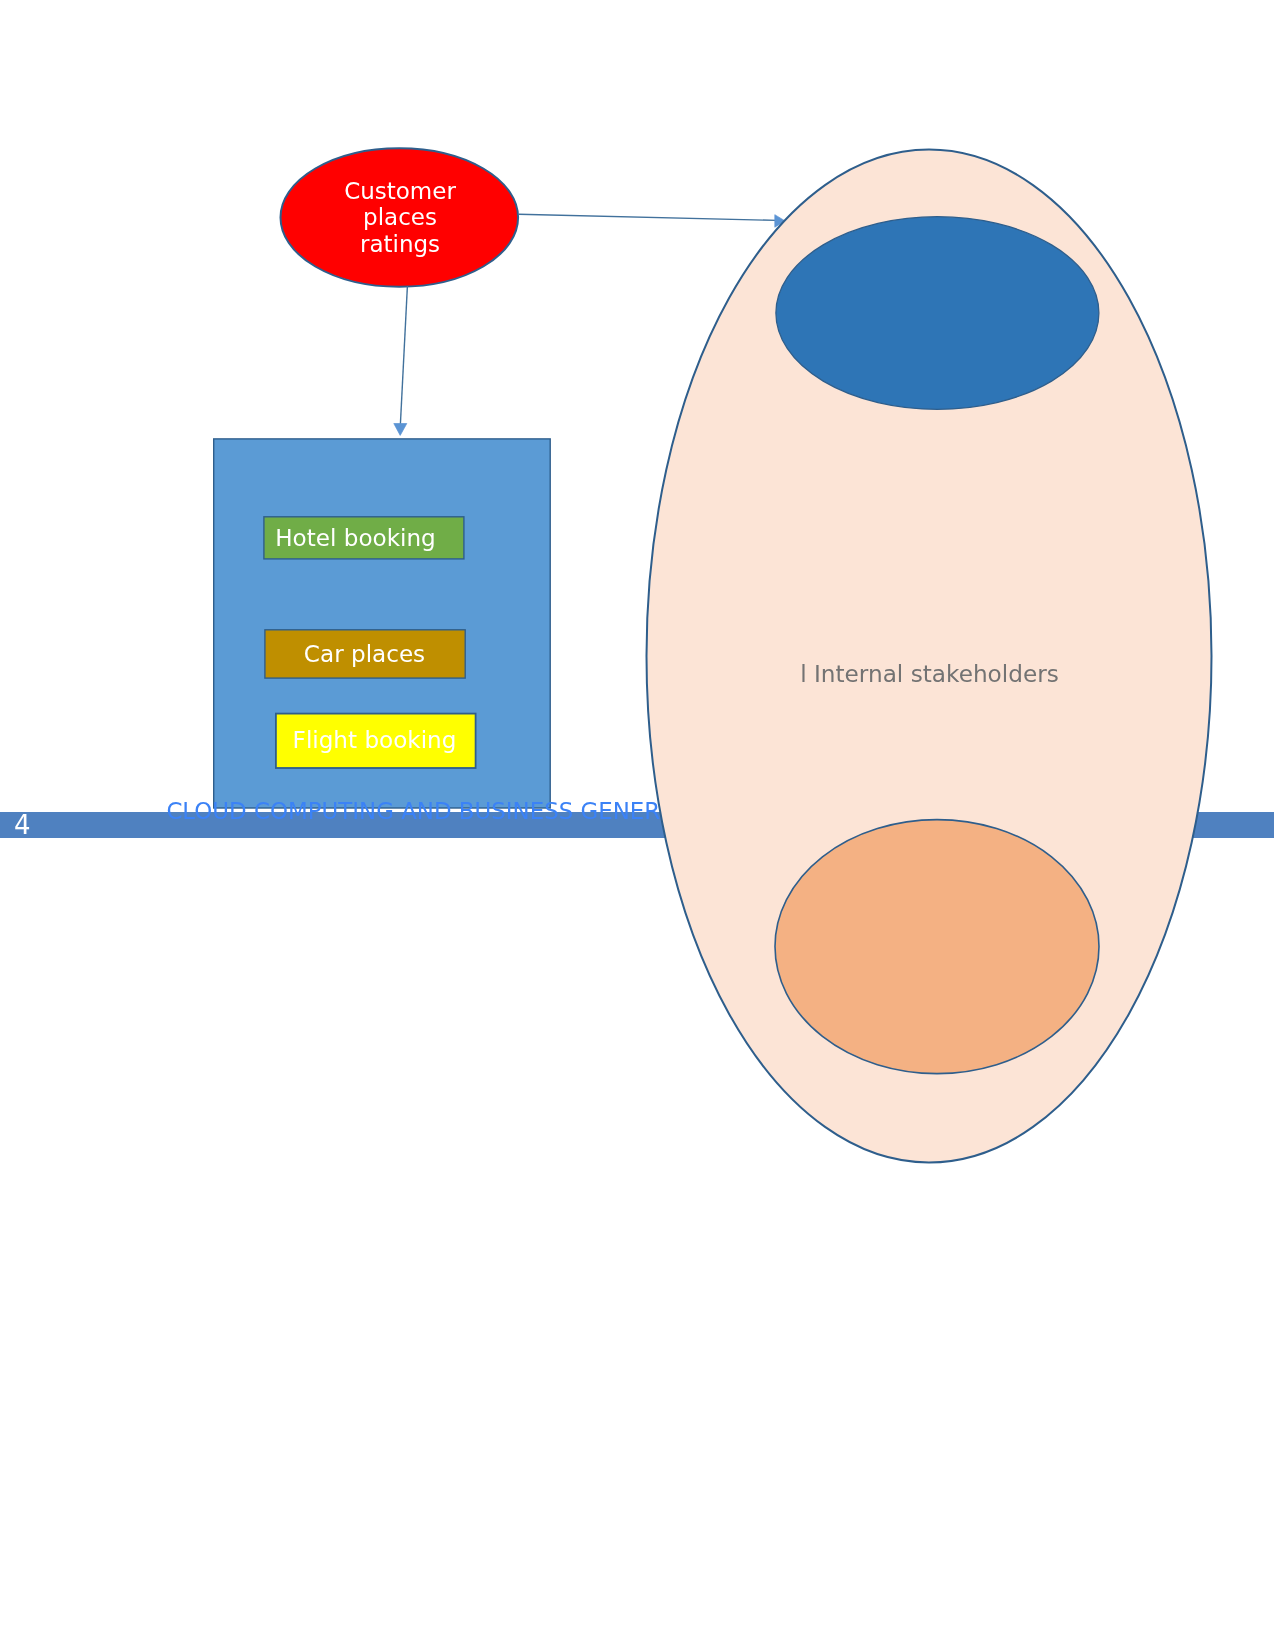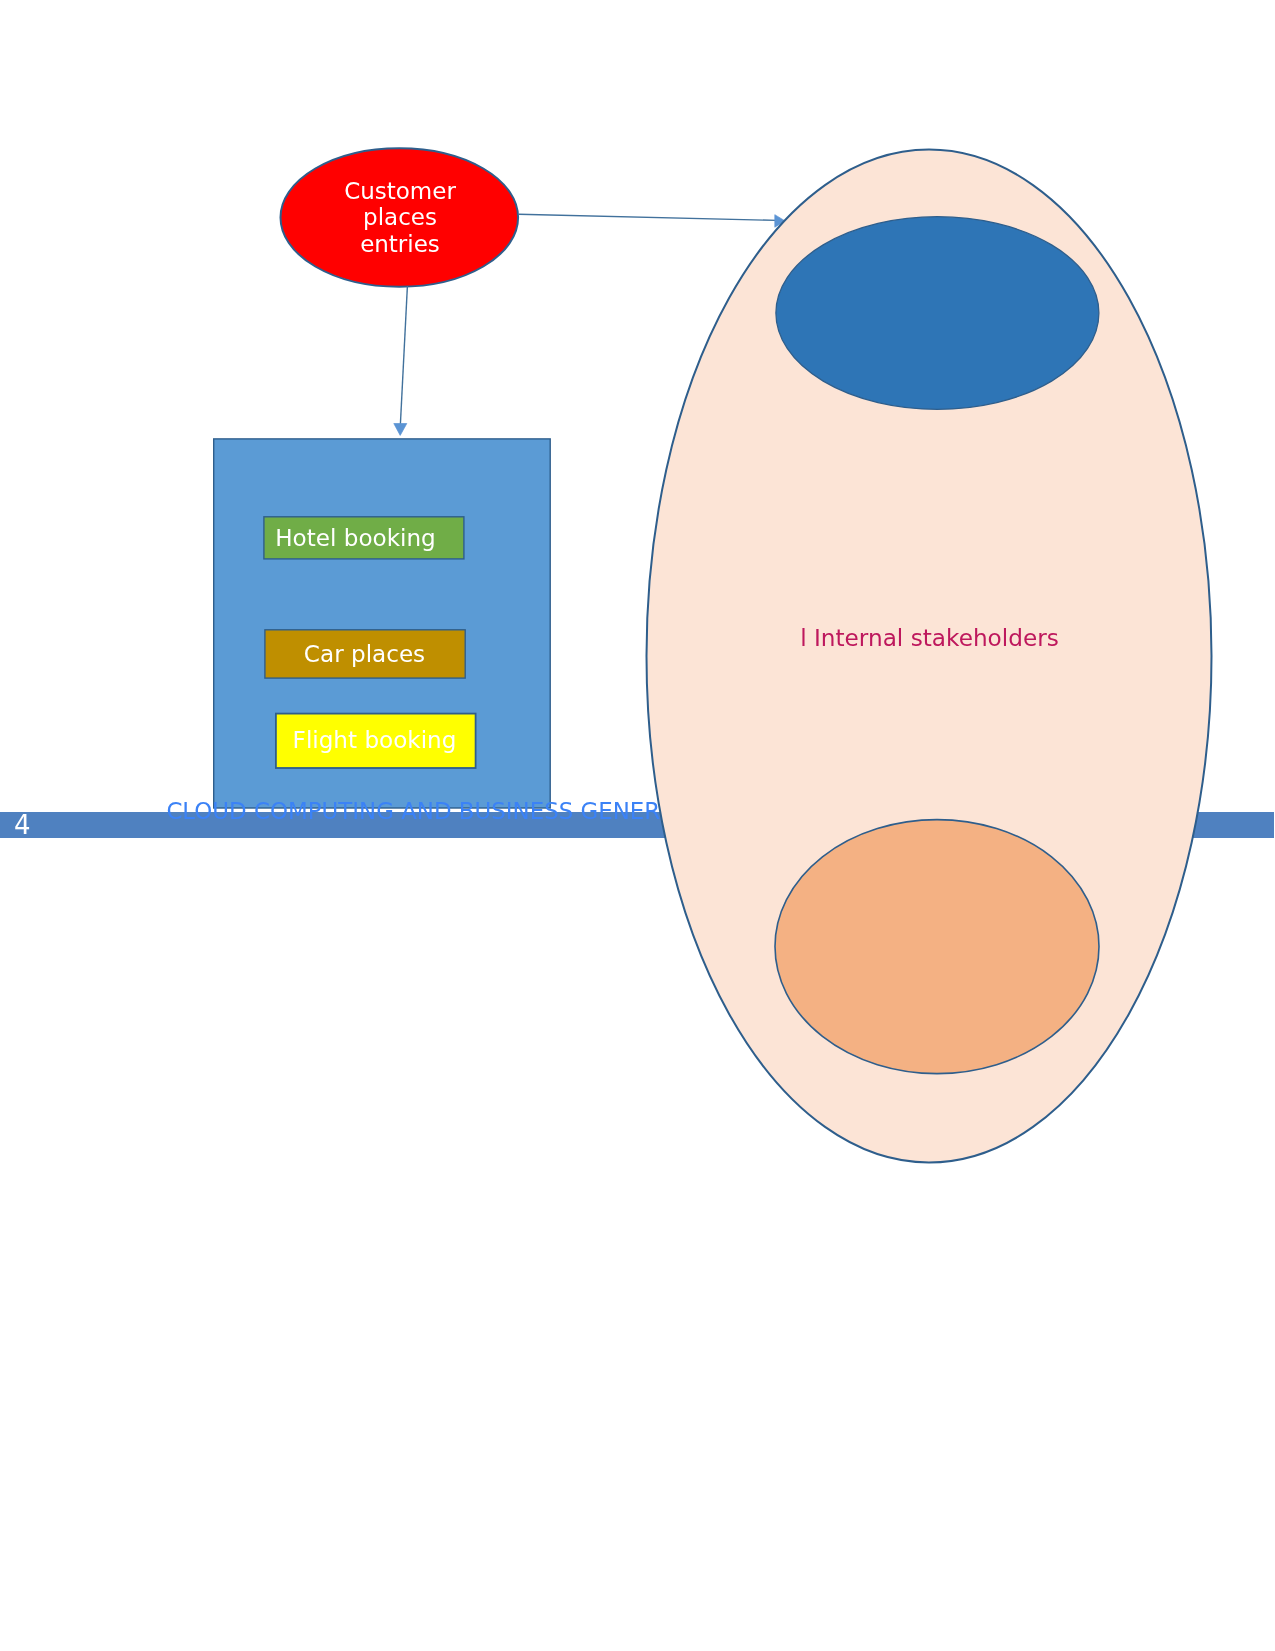--- a/index.html
+++ b/index.html
@@ -80,22 +80,22 @@
   }
   #label-car {
     left: 264px; top: 640.5px; width: 201px;
     color: #ffffff; font-size: 23.1px; line-height: 27px;
   }
   #label-flight {
     left: 274px; top: 726.8px; width: 201px;
     color: #ffffff; font-size: 23.1px; line-height: 27px;
   }
   #label-internal {
-    left: 647px; top: 624px; width: 565px;
-    color: #be185d; font-size: 23.2px; line-height: 28px;
+    left: 647px; top: 660px; width: 565px;
+    color: #737373; font-size: 23.2px; line-height: 28px;
   }
   #label-accounts {
     left: 774px; top: 266px; width: 325px;
     color: #ffffff; font-size: 21.2px; line-height: 24.3px;
   }
   #label-hr {
     left: 774.5px; top: 892.4px; width: 324px;
     color: #000000; font-size: 21.2px; line-height: 24.25px;
   }
 </style>
@@ -131,21 +131,21 @@
 
     <ellipse cx="929" cy="656" rx="282.5" ry="506.5" stroke-width="2" fill="#FCE4D6" stroke="#2E5E8C"></ellipse>
 
     <ellipse cx="937.4" cy="313" rx="161.5" ry="96.3" stroke-width="1.3" fill="#2E75B6" stroke="#2E5E8C"></ellipse>
 
     <ellipse cx="937" cy="946.6" rx="162" ry="127" stroke-width="1.6" fill="#F4B183" stroke="#2E5E8C"></ellipse>
   </svg>
 
   <div class="lbl layer-text" id="label-customer">Customer
 places
-entries</div>
+ratings</div>
 
 
   <div class="lbl layer-text" id="label-hotel">Hotel booking</div>
 
   <div class="lbl layer-text" id="label-car">Car places</div>
 
   <div class="lbl layer-text" id="label-flight">Flight booking</div>
 
   <div class="lbl layer-text" id="label-internal">l Internal stakeholders</div>
 

